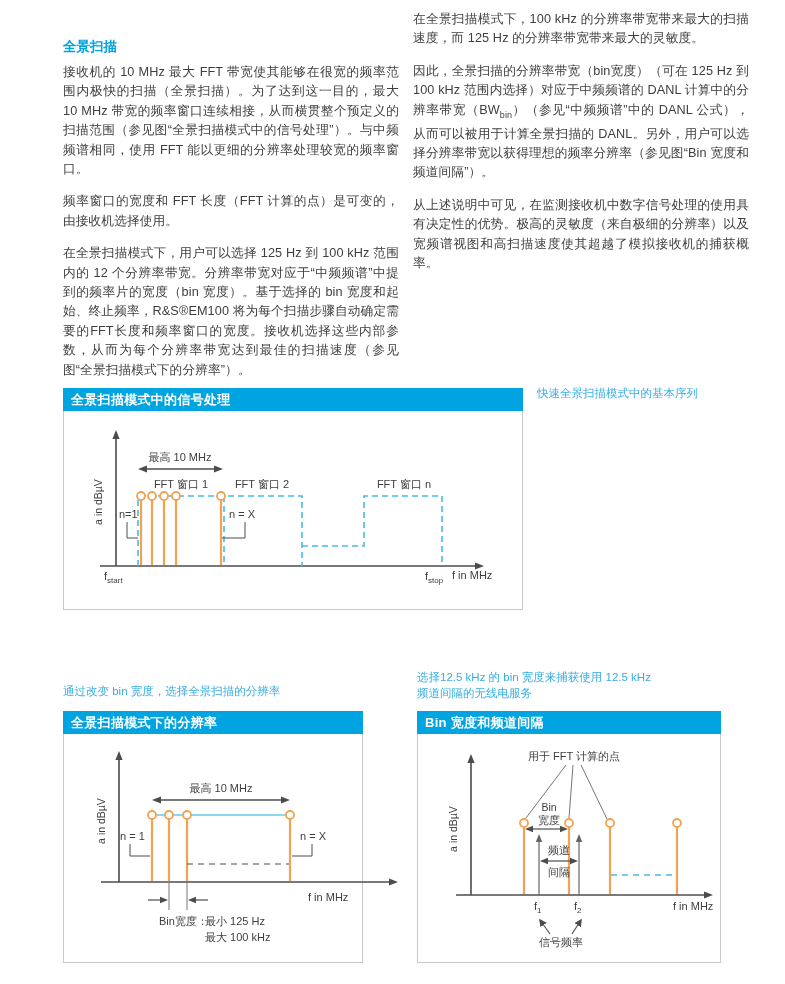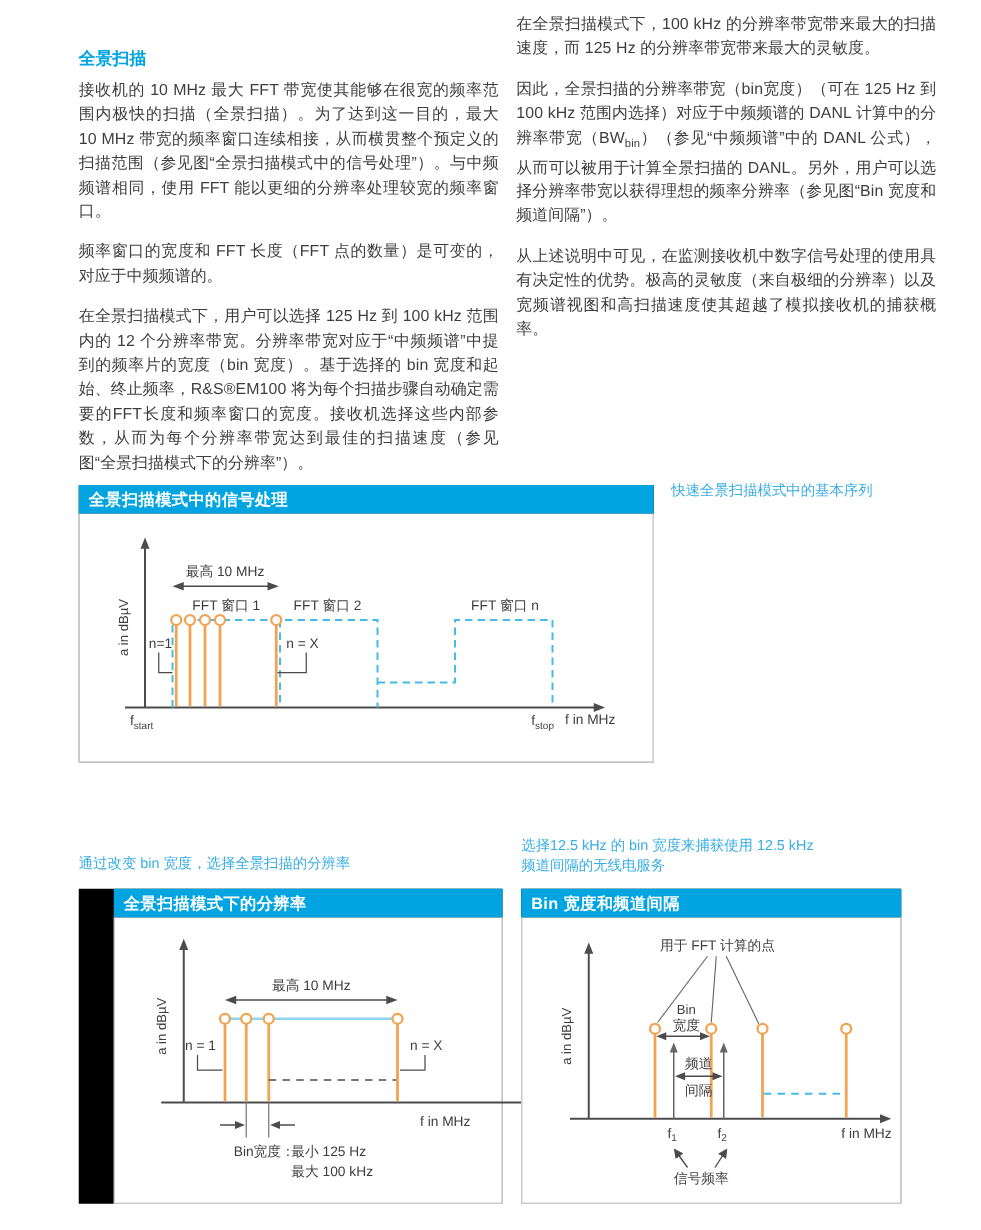--- a/index.html
+++ b/index.html
@@ -11,37 +11,37 @@
   }
   .col { position:absolute; width:336px; }
   .col-left  { left:63px;  top:10px; }
   .col-right { left:413px; top:10px; }
   .heading { font-size:13.5px; font-weight:bold; color:#00a4e0; margin-bottom:7px;margin-top:28px; }
   .para {
     font-size:12.7px; line-height:19.4px; text-align:justify;
     margin-bottom:13px; letter-spacing:0.1px;
   }
   .para sub { font-size:9px; }
-  .figure { position:absolute; background:#000000; }
+  .figure { position:absolute; background:#8b5cf6; }
   .fig-title {
     height:23px; background:#00a4e0; color:#ffffff;
     font-size:13px; font-weight:bold; line-height:23px; padding-left:8px;
     letter-spacing:0.3px;
   }
   .fig-body { border:1px solid #c9c9c9; border-top:none; background:#fff; }
   .caption { position:absolute; color:#38ade3; font-size:11.5px; line-height:15.5px; }
   svg text { fill:#3e3e3e; }
 </style>
 </head>
 <body>
 
 <div class="col col-left">
   <div class="heading">全景扫描</div>
   <p class="para">接收机的 10 MHz 最大 FFT 带宽使其能够在很宽的频率范围内极快的扫描（全景扫描）。为了达到这一目的，最大 10 MHz 带宽的频率窗口连续相接，从而横贯整个预定义的扫描范围（参见图“全景扫描模式中的信号处理”）。与中频频谱相同，使用 FFT 能以更细的分辨率处理较宽的频率窗口。</p>
-  <p class="para">频率窗口的宽度和 FFT 长度（FFT 点的数量）是可变的，对应于中频频谱的。</p>
+  <p class="para">频率窗口的宽度和 FFT 长度（FFT 计算的点）是可变的，由接收机选择使用。</p>
   <p class="para">在全景扫描模式下，用户可以选择 125 Hz 到 100 kHz 范围内的 12 个分辨率带宽。分辨率带宽对应于“中频频谱”中提到的频率片的宽度（bin 宽度）。基于选择的 bin 宽度和起始、终止频率，R&amp;S®EM100 将为每个扫描步骤自动确定需要的FFT长度和频率窗口的宽度。接收机选择这些内部参数，从而为每个分辨率带宽达到最佳的扫描速度（参见图“全景扫描模式下的分辨率”）。</p>
 </div>
 
 <div class="col col-right">
   <p class="para">在全景扫描模式下，100 kHz 的分辨率带宽带来最大的扫描速度，而 125 Hz 的分辨率带宽带来最大的灵敏度。</p>
   <p class="para"><span>因此，全景扫描的分辨率带宽（bin宽度）（可在 125 Hz 到 100 kHz 范围内选择）对应于中频频谱的 DANL 计算中的分辨率带宽（BW</span><sub>bin</sub><span>）（参见“中频频谱”中的 DANL 公式），从而可以被用于计算全景扫描的 DANL。另外，用户可以选择分辨率带宽以获得理想的频率分辨率（参见图“Bin 宽度和频道间隔”）。</span></p>
   <p class="para">从上述说明中可见，在监测接收机中数字信号处理的使用具有决定性的优势。极高的灵敏度（来自极细的分辨率）以及宽频谱视图和高扫描速度使其超越了模拟接收机的捕获概率。</p>
 </div>
 
 <div class="figure" style="left:63px; top:388px; width:460px;">
@@ -103,21 +103,21 @@
 </div>
 
 <div class="caption" style="left:537px; top:386px; width:172px;">快速全景扫描模式中的基本序列</div>
 
 <div class="caption" style="left:63px; top:684px;">通过改变 bin 宽度，选择全景扫描的分辨率</div>
 <div class="caption" style="left:417px; top:670px; width:335px;">
   <div>选择12.5 kHz 的 bin 宽度来捕获使用 12.5 kHz</div>
   <div>频道间隔的无线电服务</div>
 </div>
 
-<div class="figure" style="left:63px; top:711px; width:339px;padding-left:28px;">
+<div class="figure" style="left:63px; top:711px; width:300px;">
   <div class="fig-title">全景扫描模式下的分辨率</div>
   <div class="fig-body" style="height:229px;">
     <svg width="337" height="227" viewBox="0 0 337 227">
       <g stroke="#4c4c4c" stroke-width="1.6">
         <line x1="55" y1="148" x2="55" y2="25"></line>
         <line x1="37" y1="148" x2="326" y2="148"></line>
       </g>
       <polygon points="55,17 51.4,26 58.6,26" fill="#4c4c4c"></polygon>
       <polygon points="334,148 325,144.4 325,151.6" fill="#4c4c4c"></polygon>
 

